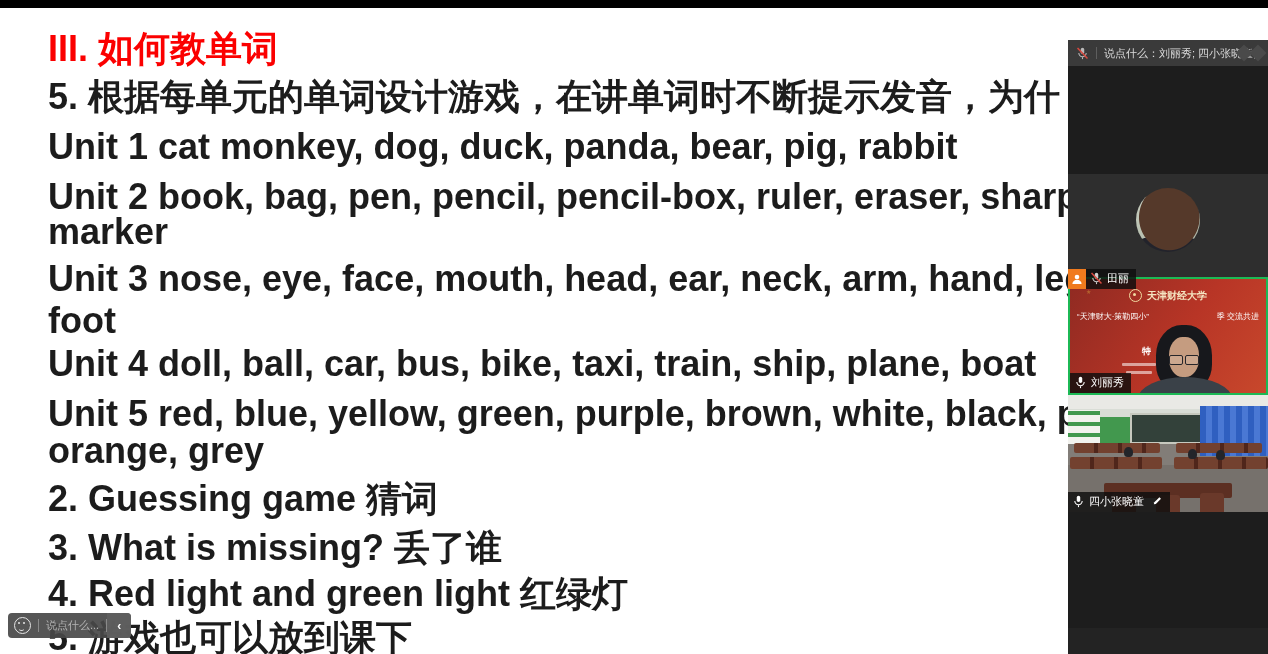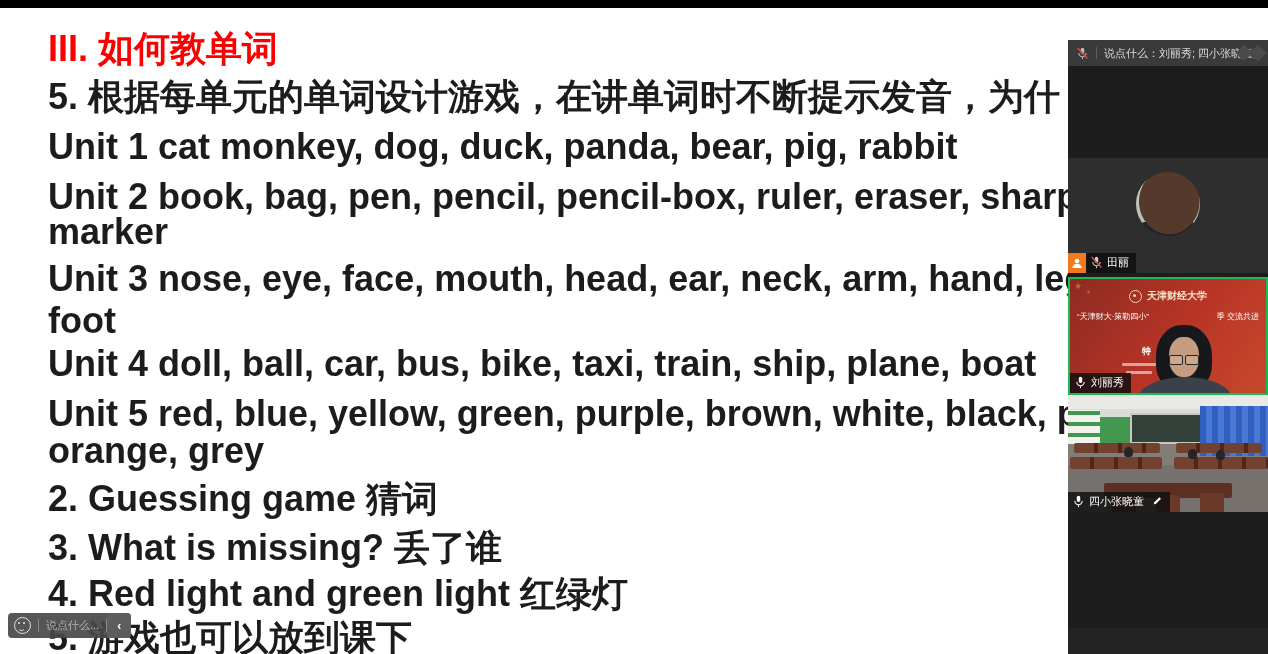--- a/index.html
+++ b/index.html
@@ -40,21 +40,21 @@
   .avatar.building{background:linear-gradient(#4f8cc9 0%,#5e9ad4 44%,#3c332e 44%,#463a32 47%,
       #6e463a 47%,#5f3e33 62%,#c9c2b8 62%,#b5aea6 70%,#94918c 70%,#9b9893 100%);}
 
   .chip{position:absolute;bottom:0;display:flex;align-items:center;gap:4px;
         background:rgba(14,14,14,.82);color:#fff;font-size:11px;padding:2px 7px 3px 4px;z-index:5;}
   .p-icon{position:absolute;left:0;bottom:0;width:18px;height:20px;background:#f07a1d;
           display:flex;align-items:center;justify-content:center;z-index:6;}
 
   
   .feed.active{border:2px solid #1cb955;width:196px;background:linear-gradient(125deg,#8f2a22,#b83526 55%,#c8482c);}
-  .slidehead{position:absolute;left:0;top:10px;width:100%;display:flex;align-items:flex-end;justify-content:center;gap:5px;color:#f4e3c0;}
+  .slidehead{position:absolute;left:0;top:10px;width:100%;display:flex;align-items:flex-start;justify-content:center;gap:5px;color:#f4e3c0;}
   .seal{width:11px;height:11px;border:1px solid #f0d9a0;border-radius:50%;position:relative;flex:none;}
   .seal:before{content:"";position:absolute;left:3px;top:3px;width:3px;height:3px;background:#f0d9a0;border-radius:50%;}
   .uni-name{font-size:10px;font-weight:bold;font-family:"Liberation Serif","DejaVu Serif",serif;}
   .banner{position:absolute;left:0;top:32px;width:100%;display:flex;justify-content:space-between;
           padding:0 7px;box-sizing:border-box;color:#fff;font-size:8px;font-weight:normal;}
   .partial-t{position:absolute;left:72px;top:66px;color:#fff;font-size:9px;font-weight:bold;}
   .smallprint{position:absolute;background:rgba(255,255,255,.55);height:3px;border-radius:1px;}
   .w-hair{position:absolute;left:86px;top:46px;width:56px;height:66px;background:#17181c;border-radius:46% 46% 40% 40%;}
   .w-face{position:absolute;left:99px;top:58px;width:30px;height:40px;background:#c59c80;border-radius:45%;}
   .w-glasses{position:absolute;left:99px;top:76px;width:30px;height:9px;display:flex;justify-content:space-between;}
@@ -121,21 +121,21 @@
       </span>
       <span class="sdiv"></span>
       <span>说点什么：</span>
       <span>刘丽秀; 四小张晓童;</span>
       <span class="diamond" style="right:18px"></span>
       <span class="diamond" style="right:4px"></span>
     </div>
 
     <div class="feed gap" style="top:26px;height:96px"></div>
 
-    <div class="feed" style="top:118px;height:115px">
+    <div class="feed" style="top:134px;height:115px">
       <div class="avatar head" style="left:68px;top:14px"></div>
       <div class="p-icon">
         <svg width="12" height="12" viewBox="0 0 12 12">
             <circle cx="6" cy="4" r="2.3" fill="#fff"></circle>
             <path d="M1.4 11 a4.6 4.2 0 0 1 9.2 0 z" fill="#fff"></path>
           </svg>
       </div>
       <div class="chip" style="left:18px">
         <span class="micwrap">
           <svg width="13" height="13" viewBox="0 0 12 12">

